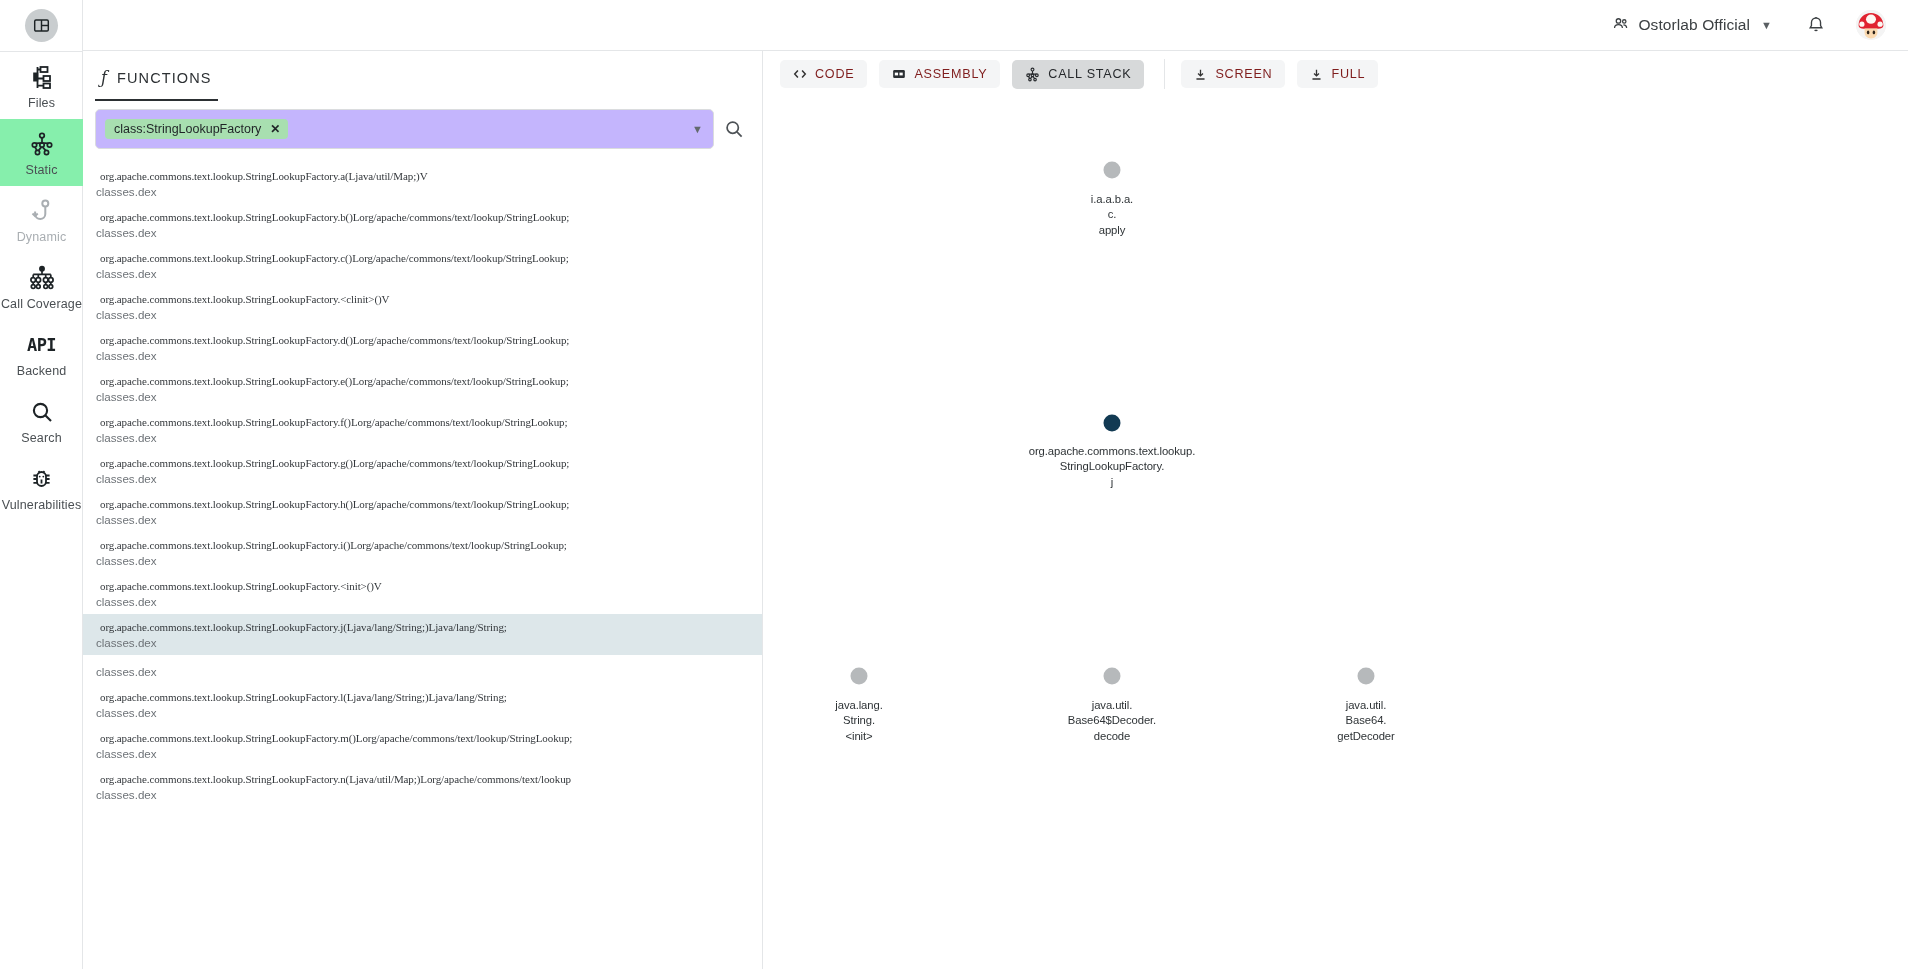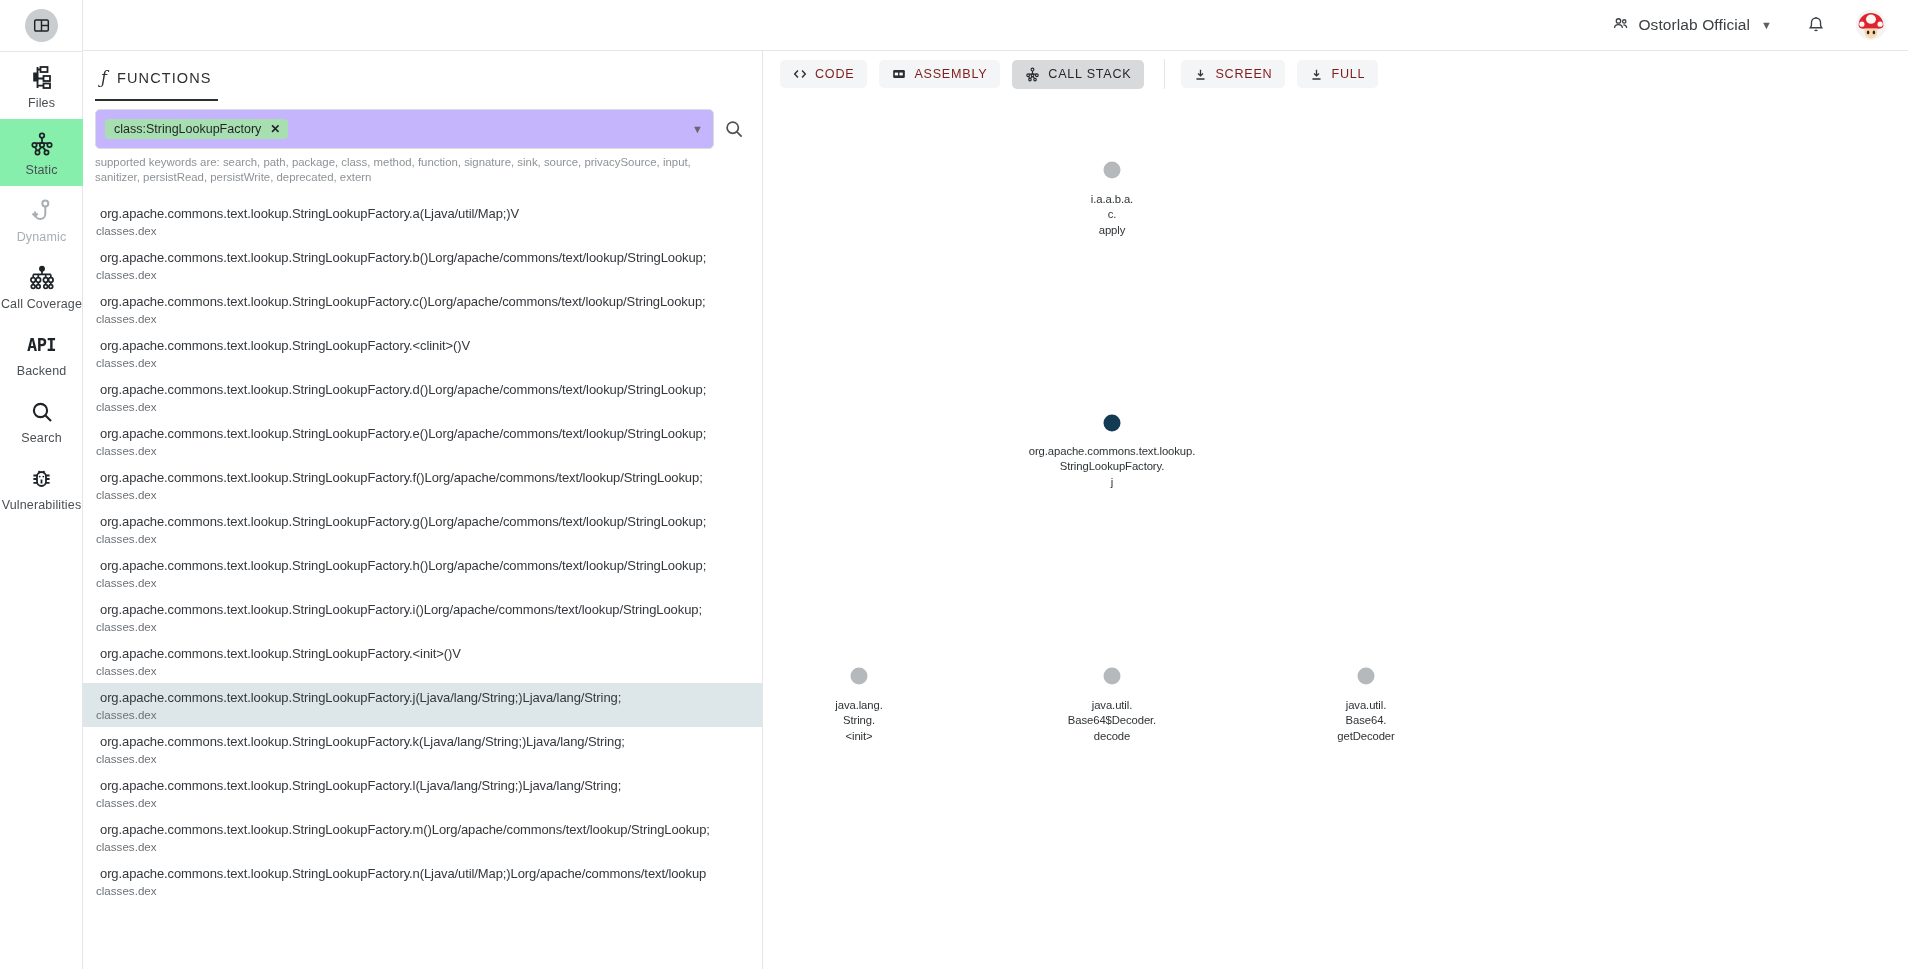--- a/index.html
+++ b/index.html
@@ -87,21 +87,21 @@
 
   .helper {
     padding: 6px 12px 0 12px; font-size: 11.4px; color: #8d9296;
     line-height: 1.33; max-width: 640px;
   }
 
   .fnlist { margin-top: 14px; height: 790px; overflow: hidden; }
   .fnrow { padding: 7px 0 6px 0; cursor: pointer; }
   .fnrow.selected { background: #dde7ea; }
   .fnsig {
-    font-family: Liberation Sans, sans-serif; font-size: 13px;
+    font-family: Liberation Serif, serif; font-size: 11px;
     color: #34383c; padding-left: 17px; white-space: nowrap; letter-spacing: -.1px;
   }
   .fnsrc { font-size: 11.6px; color: #6d7277; padding-left: 13px; margin-top: 3px; }
 
   
   .rightpanel {
     position: absolute; top: 51px; left: 764px; width: 1144px; height: 918px; background: #fff;
   }
   .tabbar { display: flex; align-items: center; gap: 12px; padding: 10px 0 0 16px; height: 36px; }
   .vtab {
@@ -287,21 +287,20 @@
         <span class="dd-caret">▼</span>
       </div>
       <div class="search-btn">
         <svg width="20" height="20" viewBox="0 0 22 22" fill="none" stroke="#4d5256" stroke-width="1.9">
           <circle cx="9.6" cy="9.6" r="6.2"></circle>
             <line x1="14.2" y1="14.2" x2="19.4" y2="19.4"></line>
         </svg>
       </div>
     </div>
 
-    <div class="helper">supported keywords are: search, path, package, class, method, function, signature, sink, source, privacySource, input, sanitizer, persistRead, persistWrite, deprecated, extern</div>
 
     <div class="fnlist">
         <div class="fnrow">
           <div class="fnsig">org.apache.commons.text.lookup.StringLookupFactory.a(Ljava/util/Map;)V</div>
           <div class="fnsrc">classes.dex</div>
         </div>
         <div class="fnrow">
           <div class="fnsig">org.apache.commons.text.lookup.StringLookupFactory.b()Lorg/apache/commons/text/lookup/StringLookup;</div>
           <div class="fnsrc">classes.dex</div>
         </div>
@@ -339,21 +338,20 @@
         </div>
         <div class="fnrow">
           <div class="fnsig">org.apache.commons.text.lookup.StringLookupFactory.&lt;init&gt;()V</div>
           <div class="fnsrc">classes.dex</div>
         </div>
         <div class="fnrow selected">
           <div class="fnsig">org.apache.commons.text.lookup.StringLookupFactory.j(Ljava/lang/String;)Ljava/lang/String;</div>
           <div class="fnsrc">classes.dex</div>
         </div>
         <div class="fnrow">
-          <div class="fnsig">org.apache.commons.text.lookup.StringLookupFactory.k(Ljava/lang/String;)Ljava/lang/String;</div>
           <div class="fnsrc">classes.dex</div>
         </div>
         <div class="fnrow">
           <div class="fnsig">org.apache.commons.text.lookup.StringLookupFactory.l(Ljava/lang/String;)Ljava/lang/String;</div>
           <div class="fnsrc">classes.dex</div>
         </div>
         <div class="fnrow">
           <div class="fnsig">org.apache.commons.text.lookup.StringLookupFactory.m()Lorg/apache/commons/text/lookup/StringLookup;</div>
           <div class="fnsrc">classes.dex</div>
         </div>

